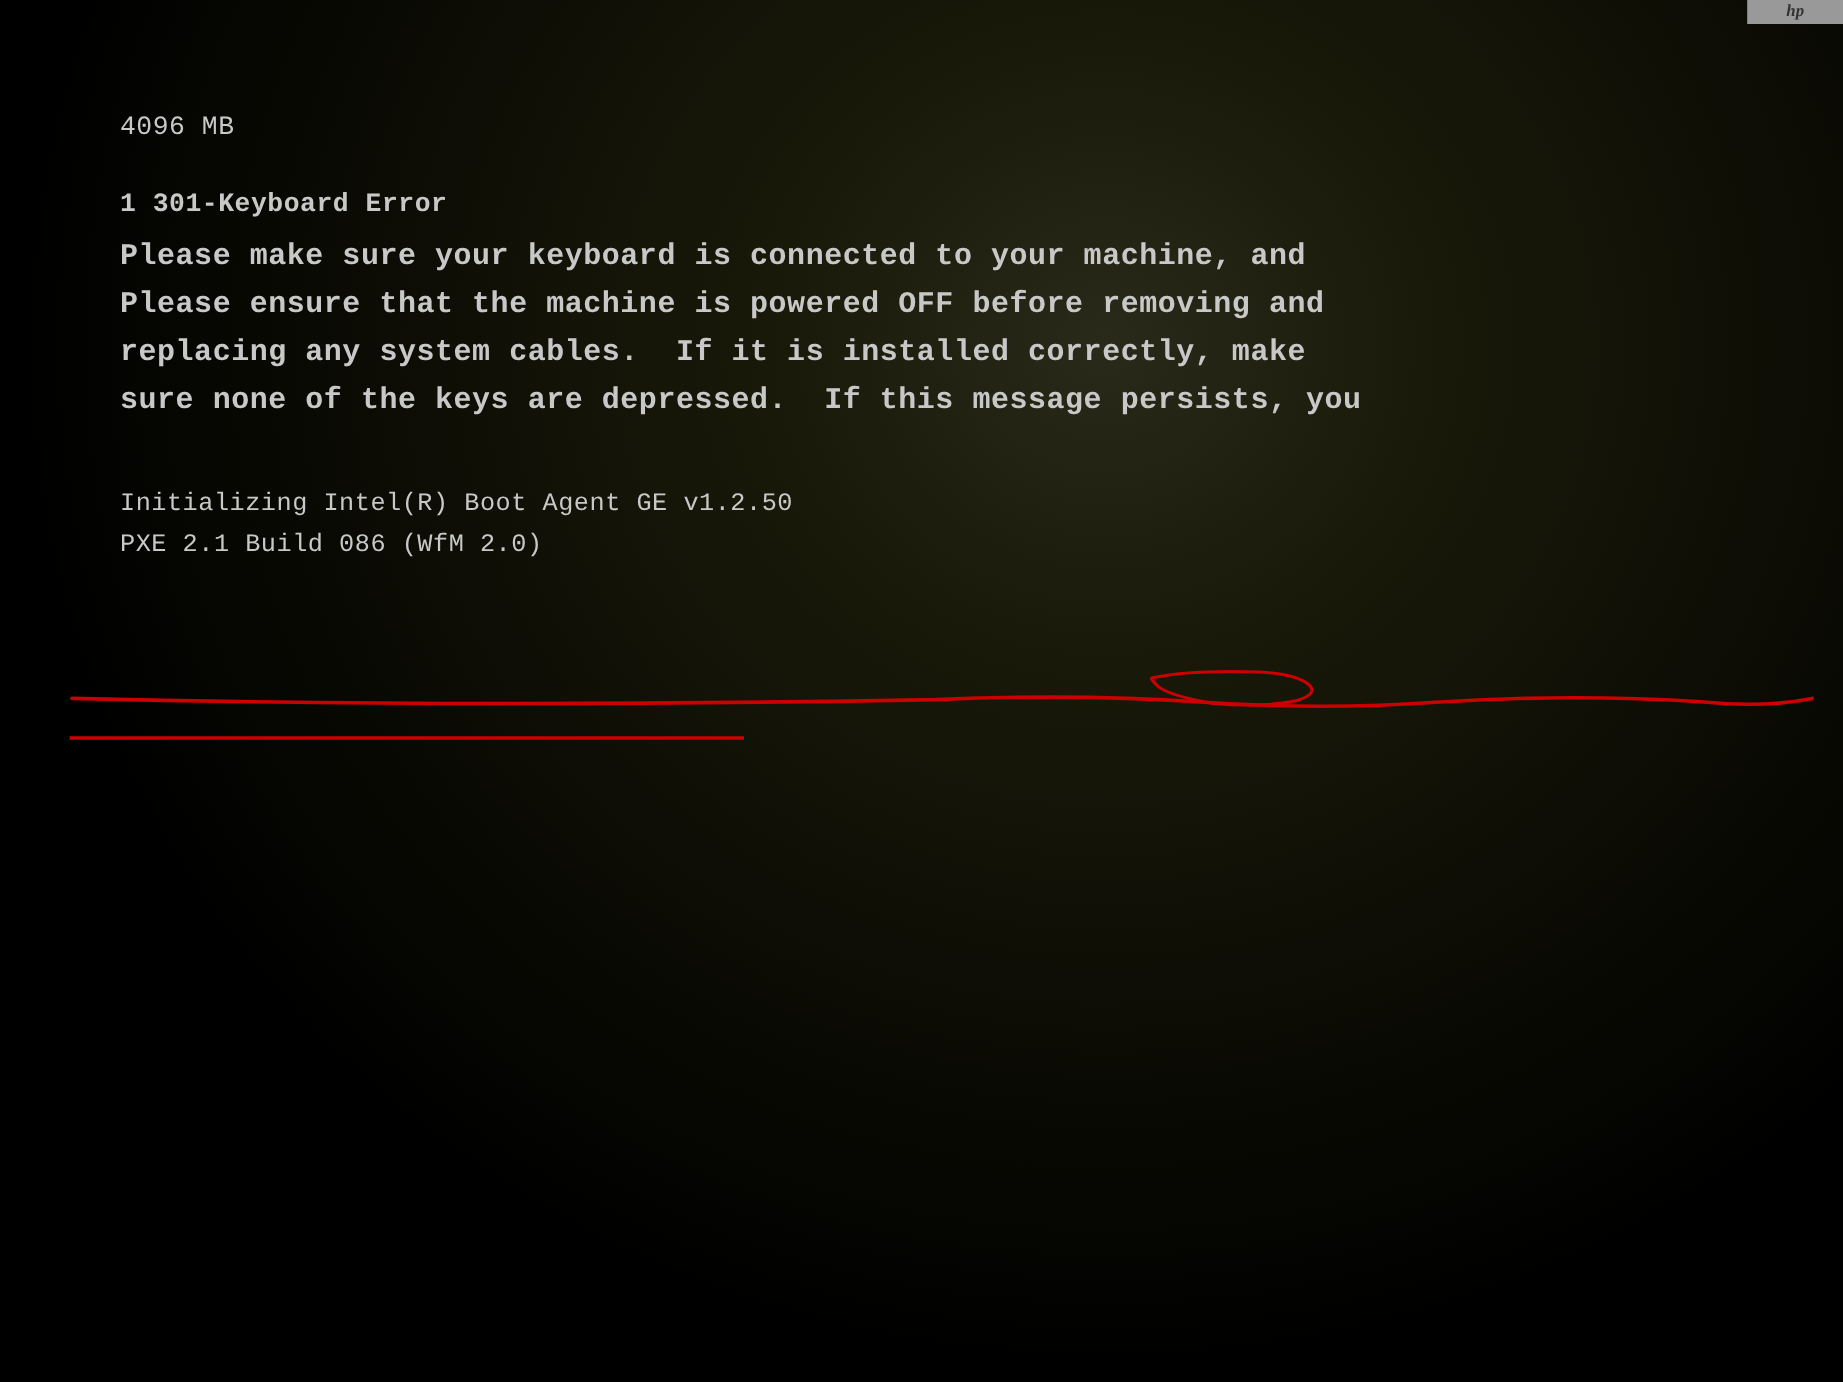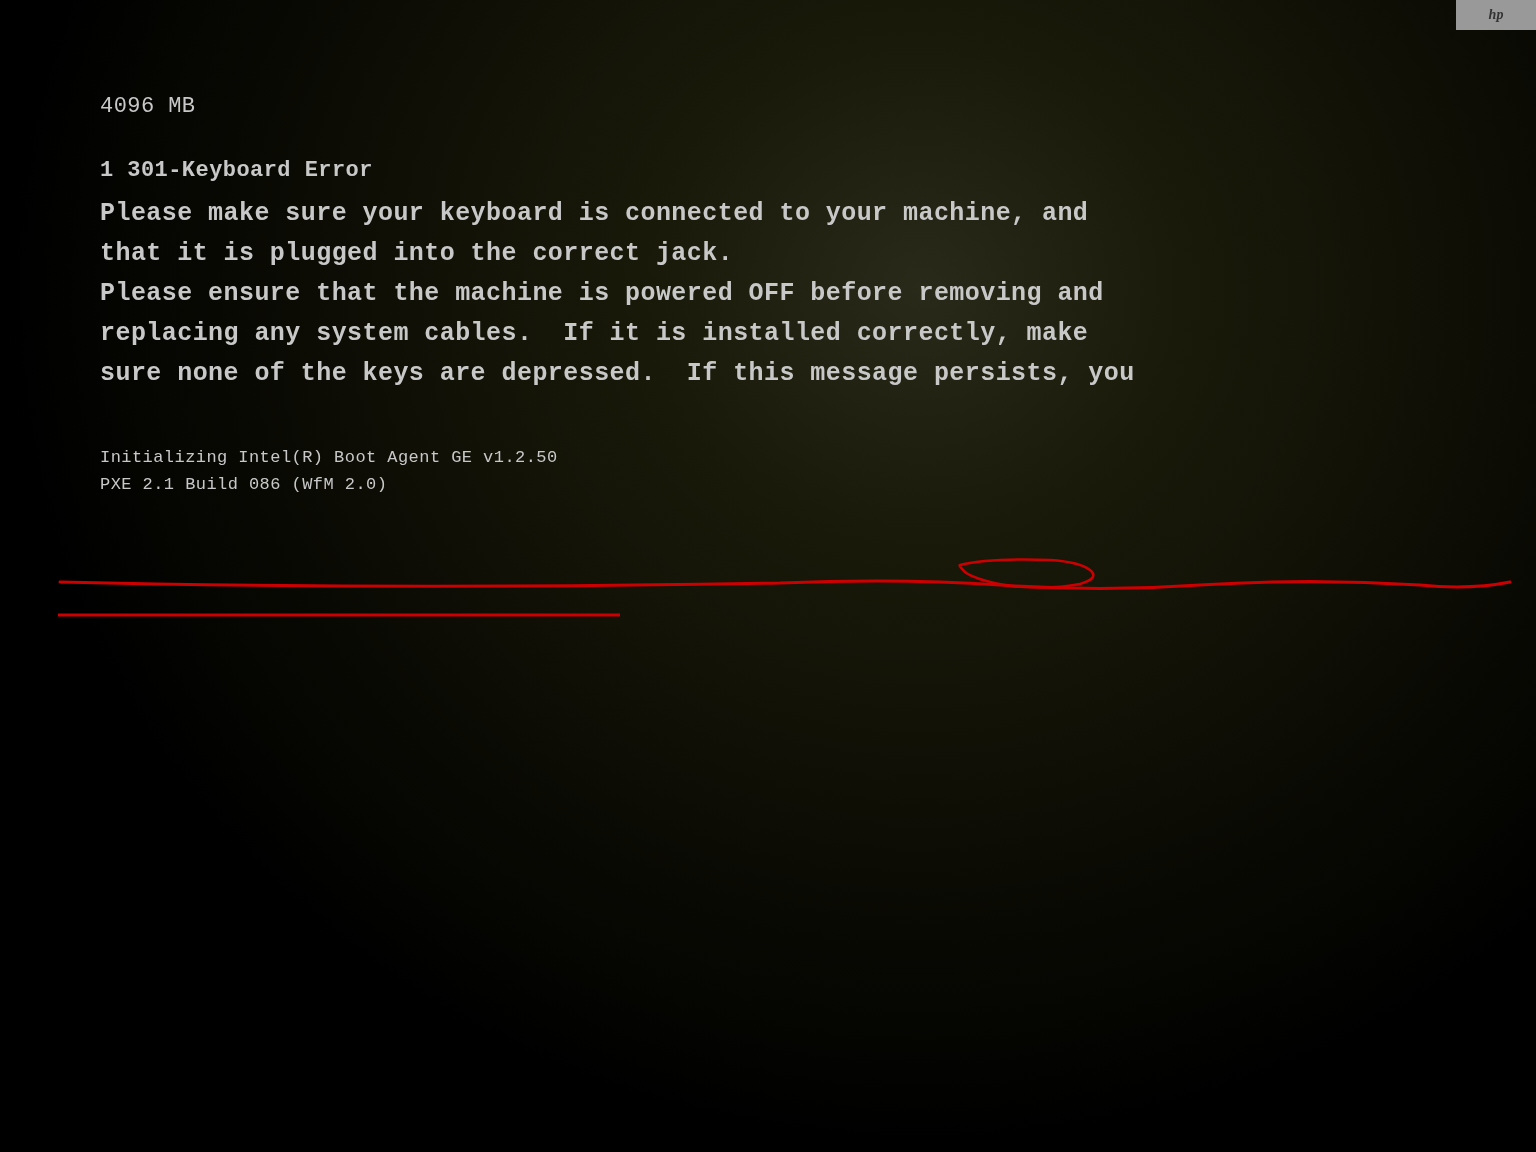--- a/index.html
+++ b/index.html
@@ -26,21 +26,21 @@
       justify-content: flex-start;
       padding: 60px 60px 60px 60px;
     }
 
     
     .hp-logo {
       position: absolute;
       top: 0;
       right: 0;
       width: 80px;
-      height: 30px;
+      height: 20px;
       background: #999;
       display: flex;
       align-items: center;
       justify-content: center;
       font-family: serif;
       font-size: 14px;
       color: #333;
       font-style: italic;
       font-weight: bold;
     }
@@ -75,21 +75,21 @@
       line-height: 1.6;
       max-width: 1380px;
     }
 
     .error-body p {
       margin-bottom: 0;
     }
 
     .boot-section {
       margin-top: 50px;
-      font-size: 17px;
+      font-size: 21px;
       line-height: 1.6;
     }
 
     
     .annotation-overlay {
       position: absolute;
       top: 0;
       left: 0;
       width: 100%;
       height: 100%;
@@ -108,21 +108,20 @@
   <div class="content">
 
     <div class="memory-line">
       <span>4096 MB</span>
     </div>
 
     <div class="error-section">
       <div class="error-title">1 301-Keyboard Error</div>
       <div class="error-body">
         <p>Please make sure your keyboard is connected to your machine, and</p>
-        <p>that it is plugged into the correct jack.</p>
         <p>Please ensure that the machine is powered OFF before removing and</p>
         <p>replacing any system cables.&nbsp; If it is installed correctly, make</p>
         <p>sure none of the keys are depressed.&nbsp; If this message persists, you</p>
       </div>
     </div>
 
     <div class="boot-section">
       <p>Initializing Intel(R) Boot Agent GE v1.2.50</p>
       <p>PXE 2.1 Build 086 (WfM 2.0)</p>
     </div>

